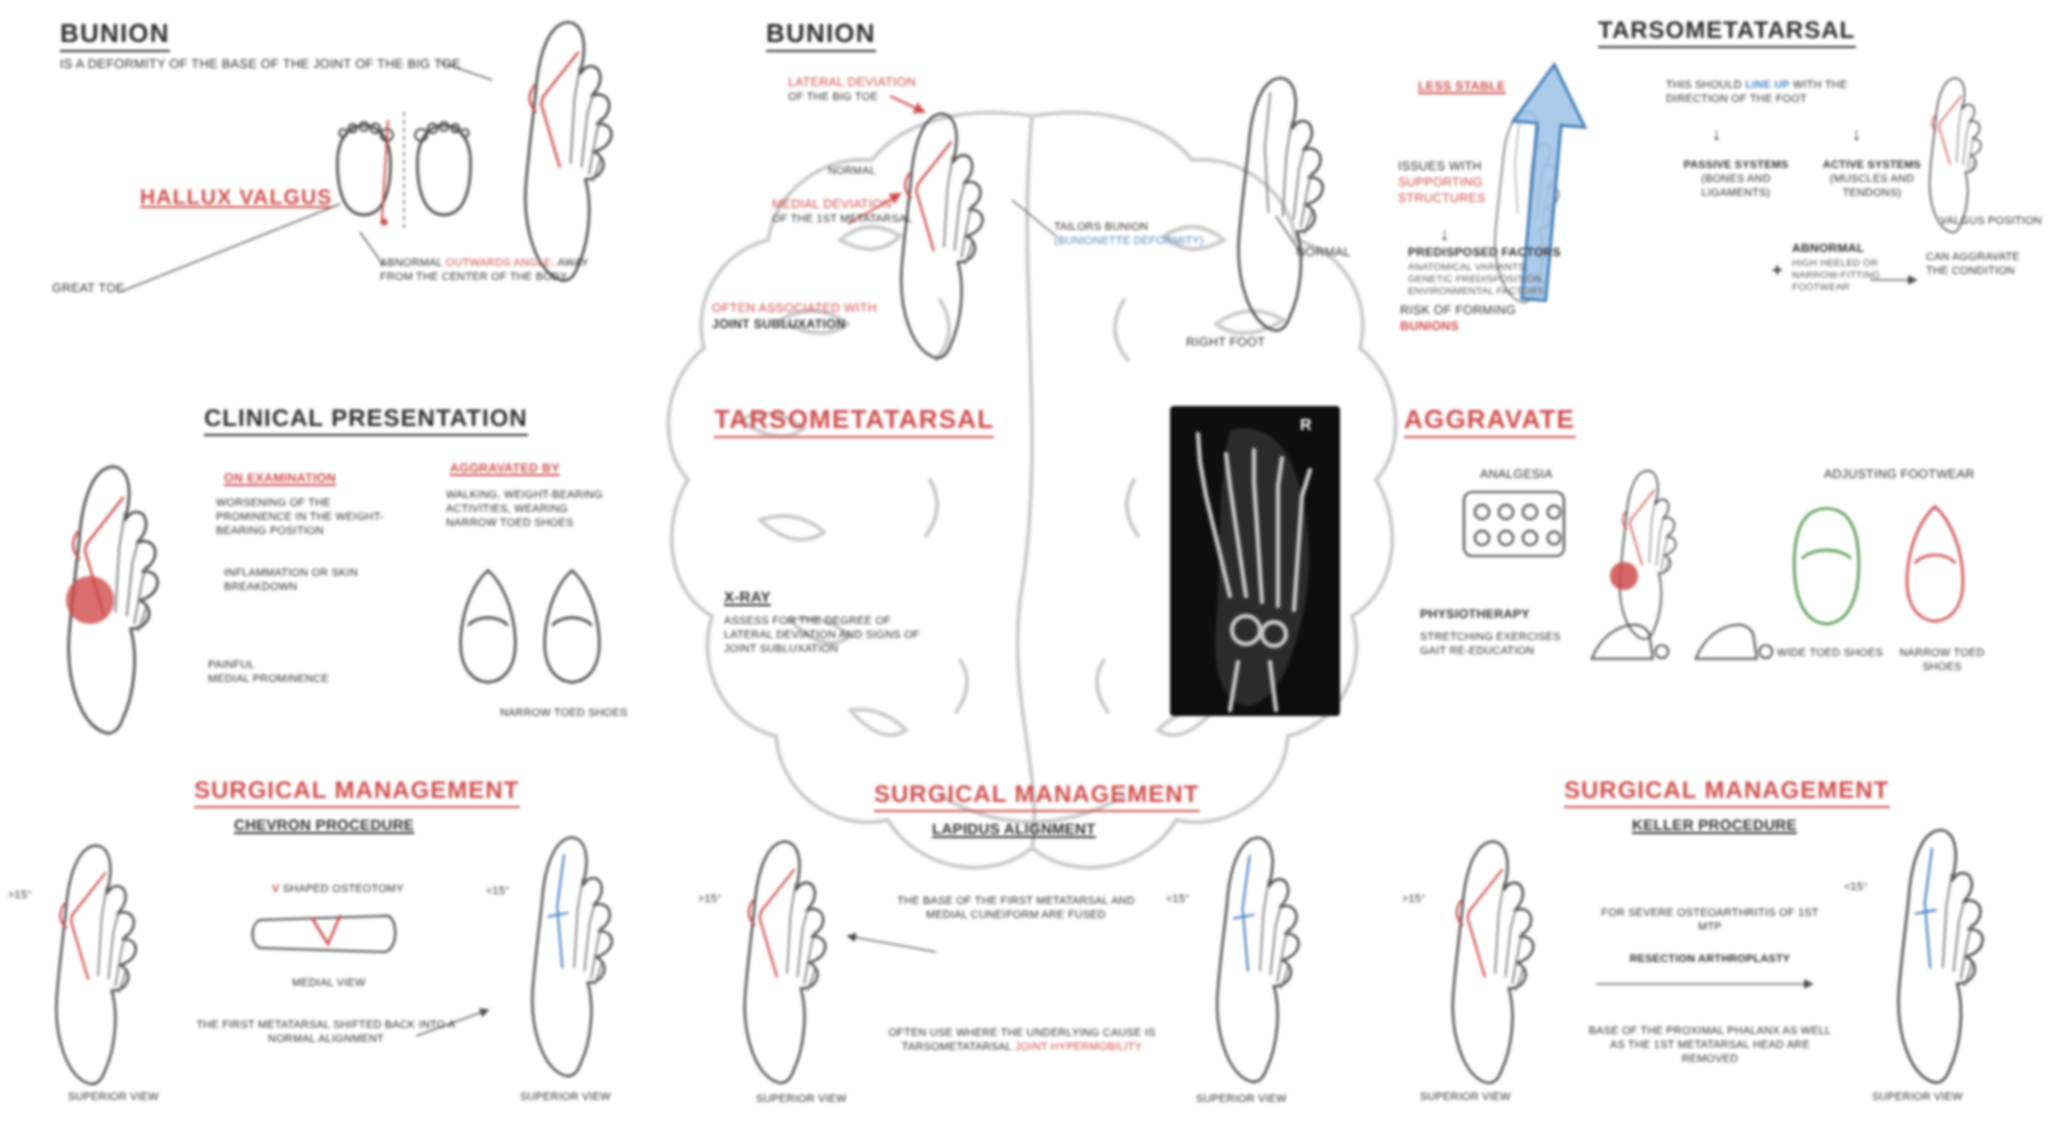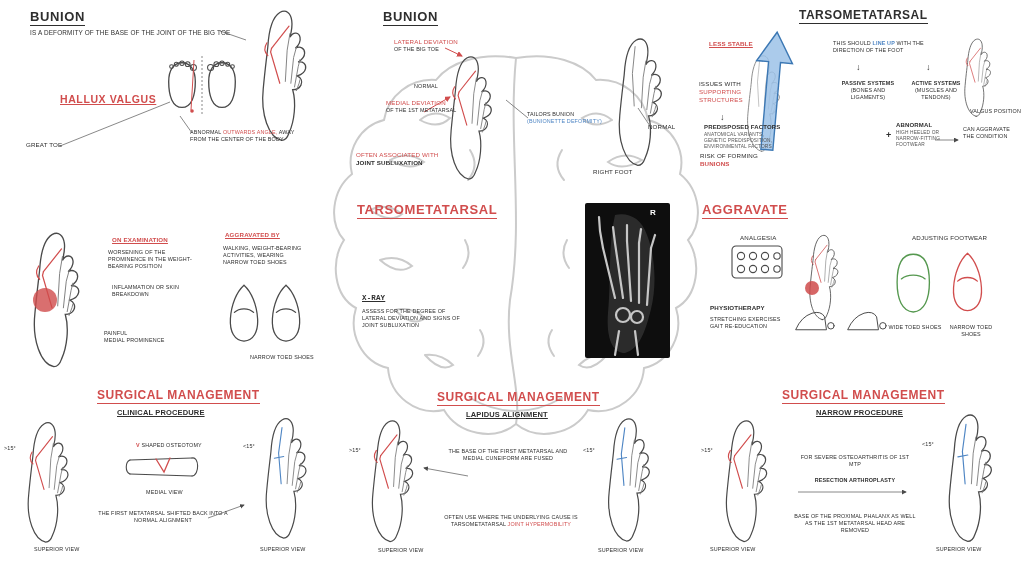--- a/index.html
+++ b/index.html
@@ -194,21 +194,21 @@
   <use href="#footFix" transform="translate(590,414) scale(0.87)"></use>
   <path class="cn" d="M468,476 L424,468" marker-end="url(#ah)"></path>
 
   <use href="#footBunion" transform="translate(708,416) scale(0.86)"></use>
   <use href="#footFix" transform="translate(930,410) scale(0.90)"></use>
   <path class="cn" d="M798,492 L906,492" marker-end="url(#ah)"></path>
 </svg>
 
 <div class="txt t1" style="left:30px;top:9px;"><span class="u">BUNION</span></div>
 <div class="txt b" style="left:30px;top:29px;width:218px;">IS A DEFORMITY OF THE BASE OF THE JOINT OF THE BIG TOE</div>
-<div class="txt t3 red" style="left:60px;top:93px;"><span class="uu">HALLUX VALGUS</span></div>
+<div class="txt t3 red" style="left:70px;top:93px;"><span class="uu">HALLUX VALGUS</span></div>
 <div class="txt xs" style="left:26px;top:141px;">GREAT TOE</div>
 <div class="txt xxs" style="left:190px;top:129px;width:115px;">
   <span>ABNORMAL</span>
   <span class="red">OUTWARDS ANGLE,</span>
   <span>AWAY FROM THE CENTER OF THE BODY</span>
 </div>
 
 <div class="txt t1" style="left:383px;top:9px;"><span class="u">BUNION</span></div>
 <div class="txt xs red" style="left:394px;top:38px;width:72px;">
   <div>LATERAL DEVIATION</div>
@@ -261,49 +261,50 @@
   <div style="font-size:4.8px;color:#555">ANATOMICAL VARIANTS, GENETIC PREDISPOSITION, ENVIRONMENTAL FACTORS</div>
 </div>
 <div class="txt" style="left:886px;top:130px;font-size:9px;font-weight:bold;">+</div>
 <div class="txt xxs" style="left:896px;top:122px;width:60px;">
   <div class="bold" style="font-size:6px">ABNORMAL</div>
   <div style="font-size:4.8px;color:#555">HIGH HEELED OR NARROW-FITTING FOOTWEAR</div>
 </div>
 <div class="txt xxs" style="left:963px;top:126px;width:58px;">CAN AGGRAVATE THE CONDITION</div>
 <div class="txt xxs" style="left:970px;top:108px;width:52px;">VALGUS POSITION</div>
 
+<div class="txt t2" style="left:102px;top:202px;"><span class="u">CLINICAL PRESENTATION</span></div>
 <div class="txt xs red bold uu" style="left:112px;top:236px;">ON EXAMINATION</div>
 <div class="txt xxs" style="left:108px;top:249px;width:95px;">WORSENING OF THE PROMINENCE IN THE WEIGHT-BEARING POSITION</div>
 <div class="txt xxs" style="left:112px;top:284px;width:78px;">INFLAMMATION OR SKIN BREAKDOWN</div>
 <div class="txt xxs" style="left:104px;top:330px;width:82px;">
   <div>PAINFUL</div>
   <div>MEDIAL PROMINENCE</div>
 </div>
 <div class="txt xs red bold uu" style="left:225px;top:231px;">AGGRAVATED BY</div>
 <div class="txt xxs" style="left:223px;top:245px;width:88px;">WALKING, WEIGHT-BEARING ACTIVITIES, WEARING NARROW TOED SHOES</div>
 <div class="txt xxs" style="left:250px;top:354px;width:80px;">NARROW TOED SHOES</div>
 
 <div class="txt t1 red" style="left:357px;top:202px;"><span class="u">TARSOMETATARSAL</span></div>
-<div class="txt h uu" style="left:362px;top:294px;font-family:Liberation Mono, monospace;">X-RAY</div>
+<div class="txt h uu" style="left:362px;top:294px;">X-RAY</div>
 <div class="txt xxs" style="left:362px;top:308px;width:108px;">ASSESS FOR THE DEGREE OF LATERAL DEVIATION AND SIGNS OF JOINT SUBLUXATION</div>
 <div class="txt white bold" style="left:650px;top:208px;font-size:8px;">R</div>
 
 <div class="txt t1 red" style="left:702px;top:202px;"><span class="u">AGGRAVATE</span></div>
 <div class="txt xs" style="left:740px;top:234px;">ANALGESIA</div>
 <div class="txt xs" style="left:912px;top:234px;">ADJUSTING FOOTWEAR</div>
 <div class="txt xs bold" style="left:710px;top:304px;">PHYSIOTHERAPY</div>
 <div class="txt xxs" style="left:710px;top:316px;width:78px;">
   <div>STRETCHING EXERCISES</div>
   <div>GAIT RE-EDUCATION</div>
 </div>
 <div class="txt xxs c" style="left:886px;top:324px;width:58px;">WIDE TOED SHOES</div>
 <div class="txt xxs c" style="left:942px;top:324px;width:58px;">NARROW TOED SHOES</div>
 
 <div class="txt t2 red" style="left:97px;top:388px;"><span class="u">SURGICAL MANAGEMENT</span></div>
-<div class="txt h uu" style="left:117px;top:408px;">CLINICAL PROCEDURE</div>
+<div class="txt h uu" style="left:117px;top:408px;">CHEVRON PROCEDURE</div>
 <div class="txt xxs" style="left:136px;top:442px;">
   <span class="red bold">V</span>
   <span>SHAPED OSTEOTOMY</span>
 </div>
 <div class="txt xxs" style="left:146px;top:489px;">MEDIAL VIEW</div>
 <div class="txt xxs c" style="left:94px;top:510px;width:138px;">THE FIRST METATARSAL SHIFTED BACK INTO A NORMAL ALIGNMENT</div>
 <div class="txt xxs" style="left:34px;top:546px;">SUPERIOR VIEW</div>
 <div class="txt xxs" style="left:260px;top:546px;">SUPERIOR VIEW</div>
 <div class="txt xxs" style="left:4px;top:445px;">&gt;15°</div>
 <div class="txt xxs" style="left:243px;top:443px;">&lt;15°</div>
@@ -314,21 +315,21 @@
 <div class="txt xxs c" style="left:441px;top:514px;width:140px;">
   <span>OFTEN USE WHERE THE UNDERLYING CAUSE IS TARSOMETATARSAL</span>
   <span class="red">JOINT HYPERMOBILITY</span>
 </div>
 <div class="txt xxs" style="left:378px;top:547px;">SUPERIOR VIEW</div>
 <div class="txt xxs" style="left:598px;top:547px;">SUPERIOR VIEW</div>
 <div class="txt xxs" style="left:349px;top:447px;">&gt;15°</div>
 <div class="txt xxs" style="left:583px;top:447px;">&lt;15°</div>
 
 <div class="txt t2 red" style="left:782px;top:388px;"><span class="u">SURGICAL MANAGEMENT</span></div>
-<div class="txt h uu" style="left:816px;top:408px;">NARROW PROCEDURE</div>
+<div class="txt h uu" style="left:816px;top:408px;">KELLER PROCEDURE</div>
 <div class="txt xxs c" style="left:796px;top:454px;width:118px;">FOR SEVERE OSTEOARTHRITIS OF 1ST MTP</div>
 <div class="txt xxs c bold" style="left:799px;top:477px;width:112px;">RESECTION ARTHROPLASTY</div>
 <div class="txt xxs c" style="left:793px;top:513px;width:124px;">BASE OF THE PROXIMAL PHALANX AS WELL AS THE 1ST METATARSAL HEAD ARE REMOVED</div>
 <div class="txt xxs" style="left:710px;top:546px;">SUPERIOR VIEW</div>
 <div class="txt xxs" style="left:936px;top:546px;">SUPERIOR VIEW</div>
 <div class="txt xxs" style="left:701px;top:447px;">&gt;15°</div>
 <div class="txt xxs" style="left:922px;top:441px;">&lt;15°</div>
 
 </div>
 </div>

